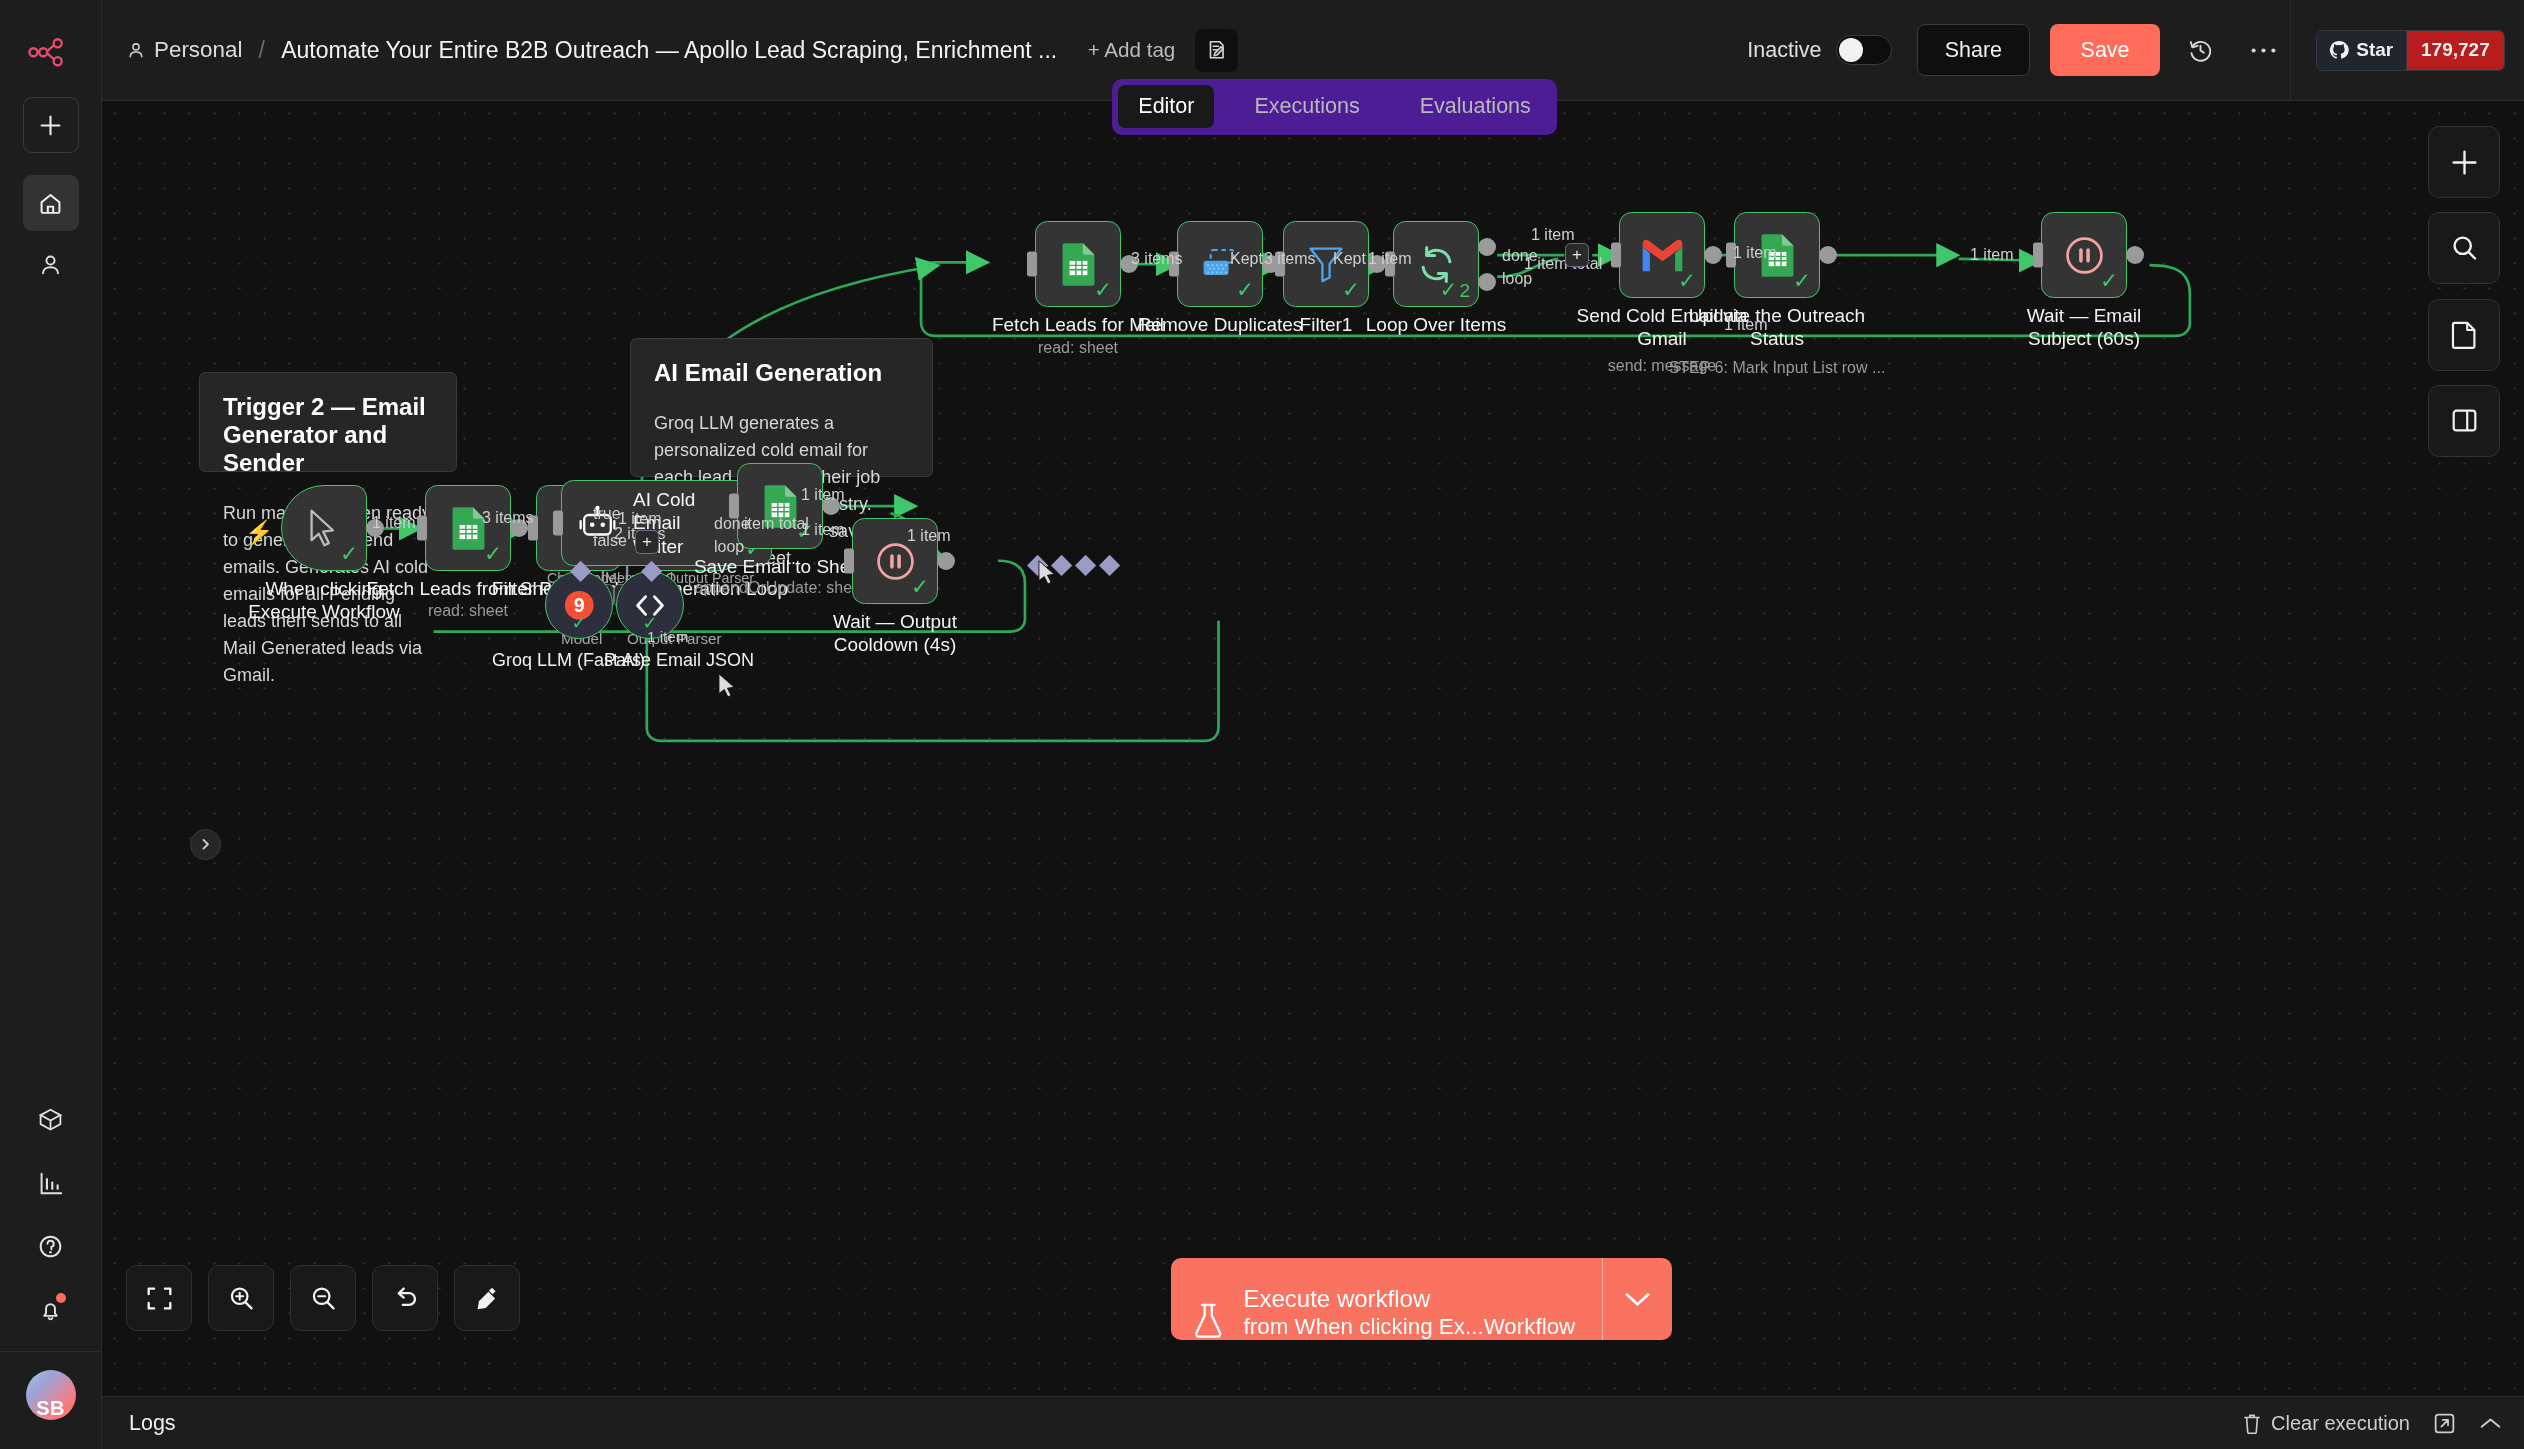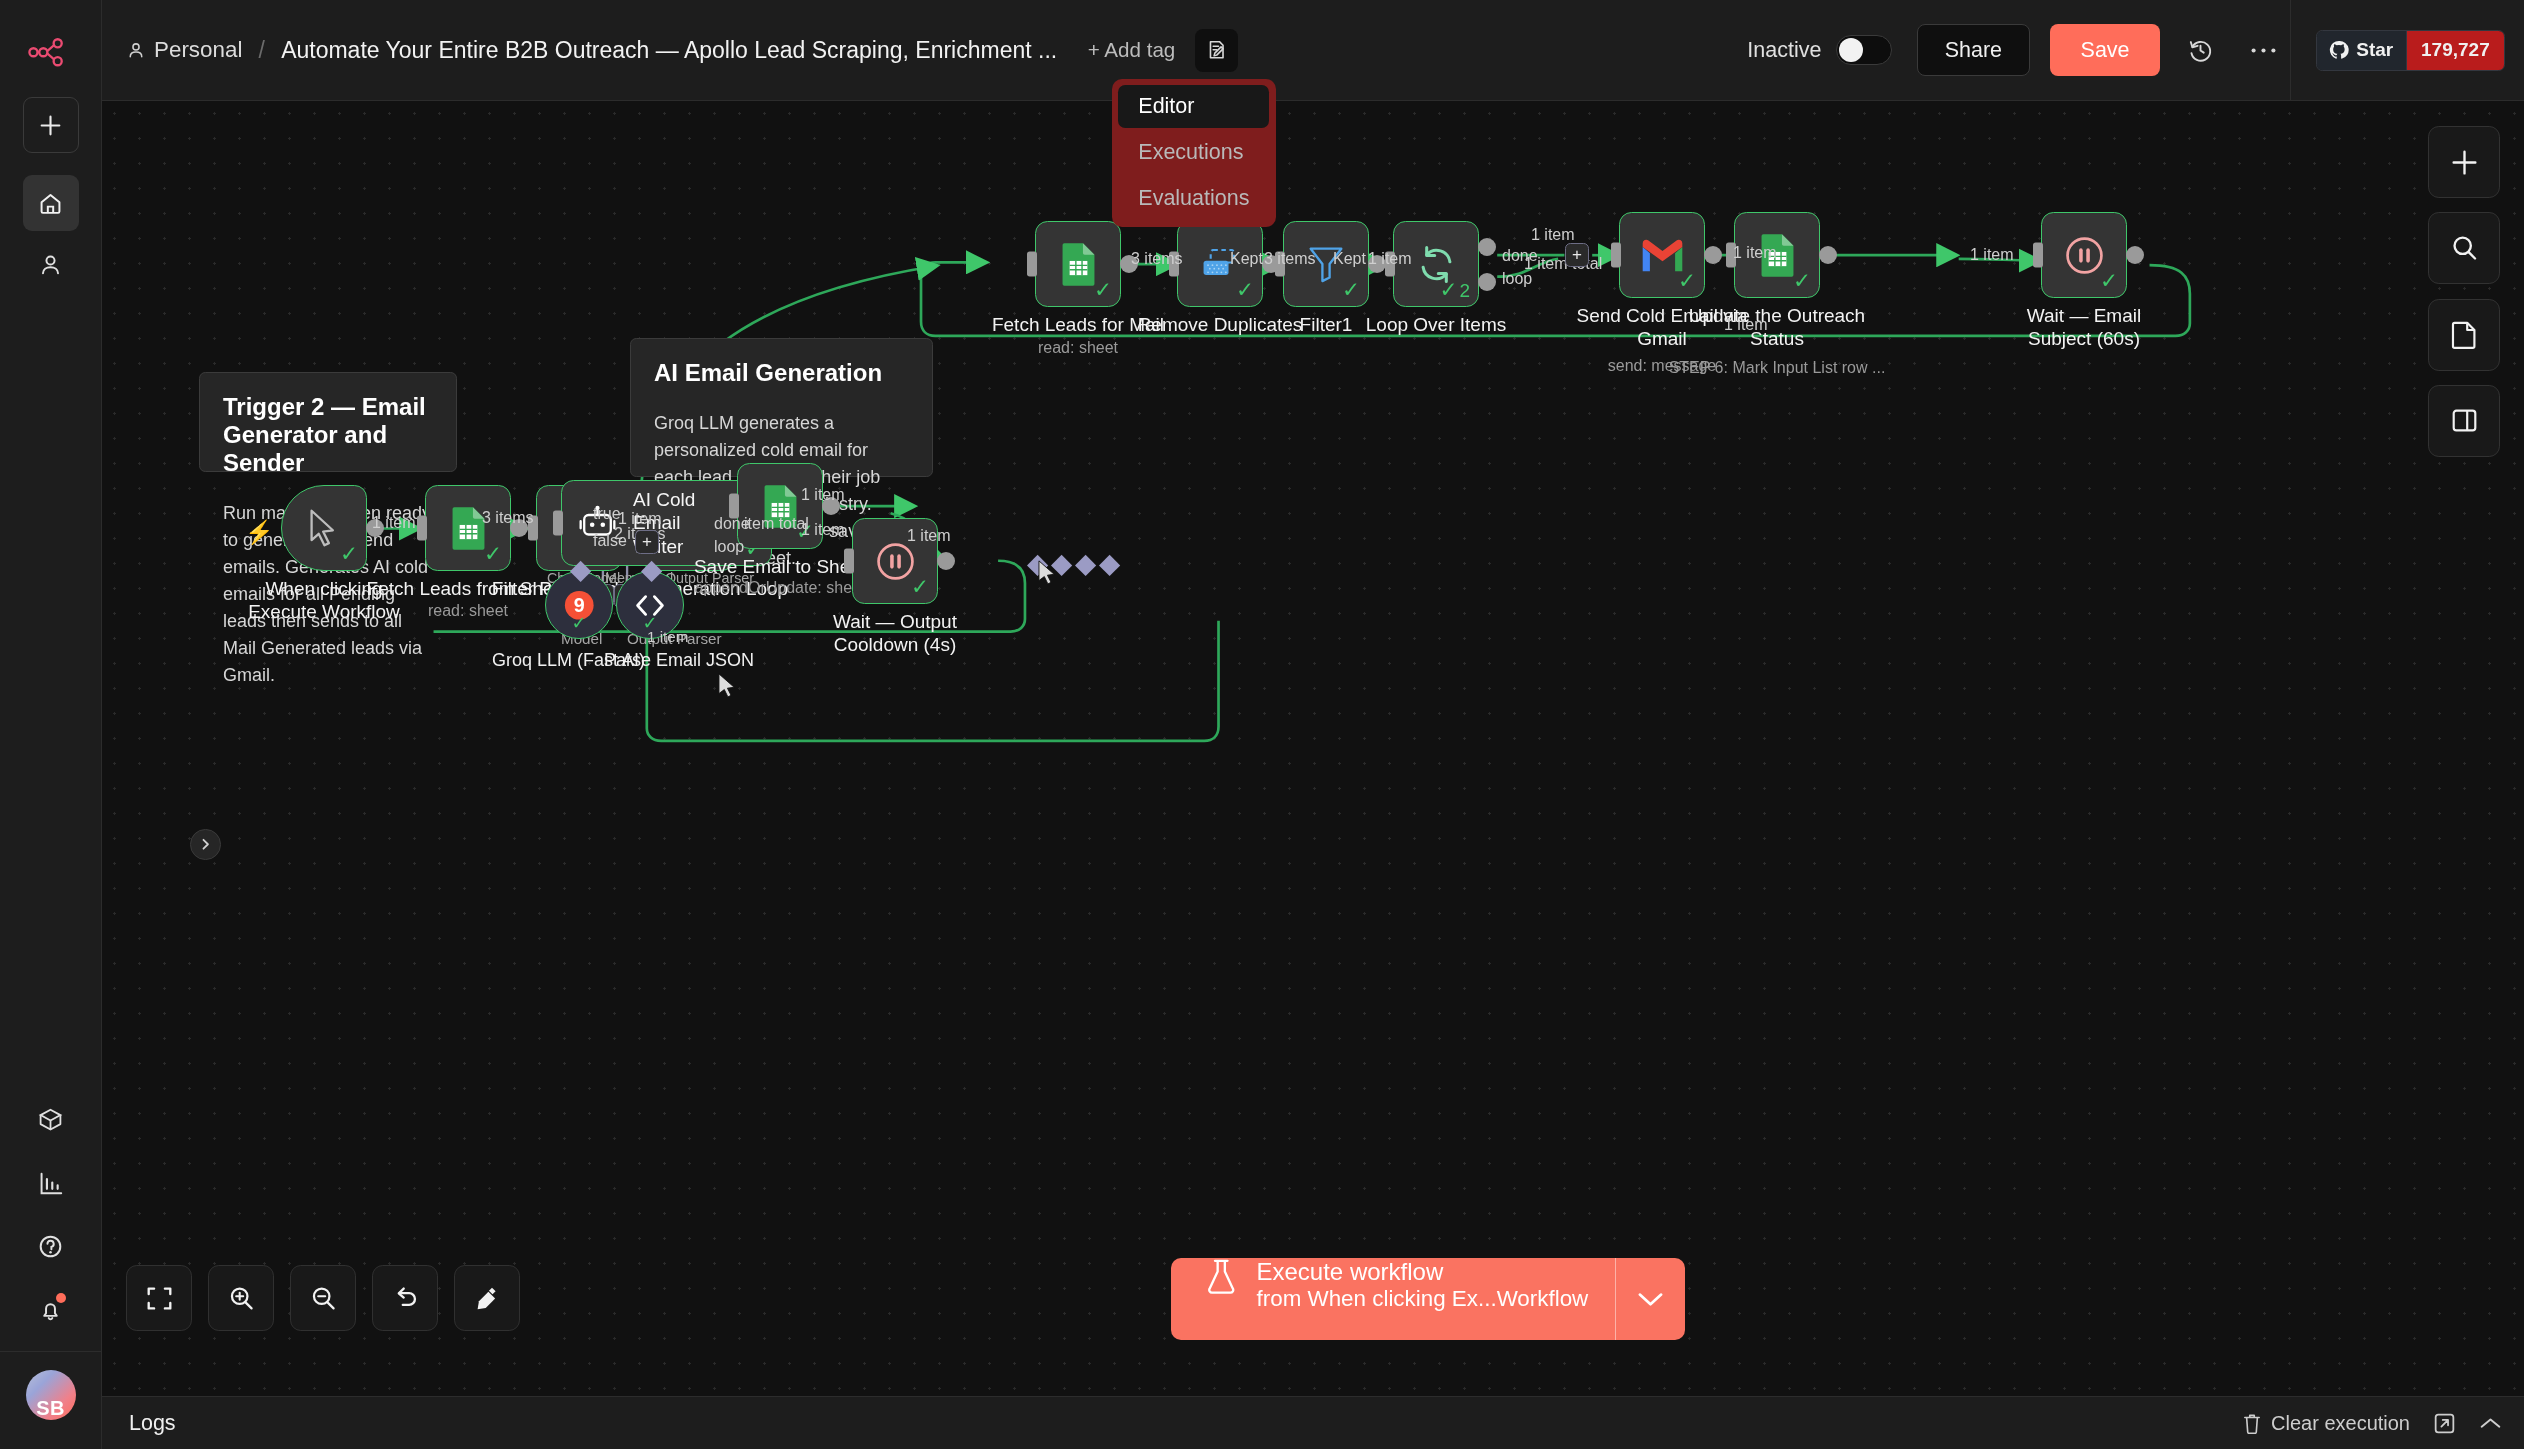--- a/index.html
+++ b/index.html
@@ -92,22 +92,22 @@
   }
   .gh-star .gh-r {
     background: #b91c1c; color: #f0f0f0; display: flex; align-items: center;
     padding: 0 14.3px; font-size: 19px; font-weight: bold; border-left: 0.9px solid #33373f;
   }
   .hdr-vdiv { width: 0.9px; height: 101px; background: #2c2c2c; margin-left: 3.6px; }
 
   
   #tabs {
     position: absolute; left: 1112px; top: 79px; z-index: 40;
-    background: #7f1d1d; border-radius: 10px; padding: 6.3px;
-    display: flex; gap: 3px; flex-direction: column;
+    background: #4c1d95; border-radius: 10px; padding: 6.3px;
+    display: flex; gap: 20px;
   }
   .tab {
     padding: 9px 20px; border-radius: 7.2px; font-size: 21.5px; color: #b9b9b9;
   }
   .tab.active { background: #181818; color: #ffffff; }
 
   
   #canvas {
     position: absolute; left: 102px; top: 101px; right: 0; bottom: 54px;
     background-color: #111111;
@@ -144,21 +144,21 @@
     justify-content: center; color: #f2f2f2;
   }
 
   
   #execute-btn {
     position: absolute; left: 1069px; bottom: 56px; height: 82px;
     background: #fa7361; border-radius: 10px; display: flex;
     align-items: stretch; z-index: 25; overflow: hidden;
   }
   #execute-btn .ex-main {
-    display: flex; align-items: flex-start; gap: 20px; padding: 0 27px 0 35px;
+    display: flex; align-items: flex-end; gap: 20px; padding: 0 27px 0 22px;
   }
   #execute-btn .ex-text { display: flex; flex-direction: column; justify-content: center; }
   #execute-btn .ex-t1 { font-size: 24px; color: #fff; line-height: 1.18; }
   #execute-btn .ex-t2 { font-size: 22.4px; color: #fff; line-height: 1.18; }
   #execute-btn .ex-caret {
     width: 70px; border-left: 0.9px solid rgba(255,255,255,.45);
     display: flex; align-items: center; justify-content: center; color: #fff;
   }
 
   

